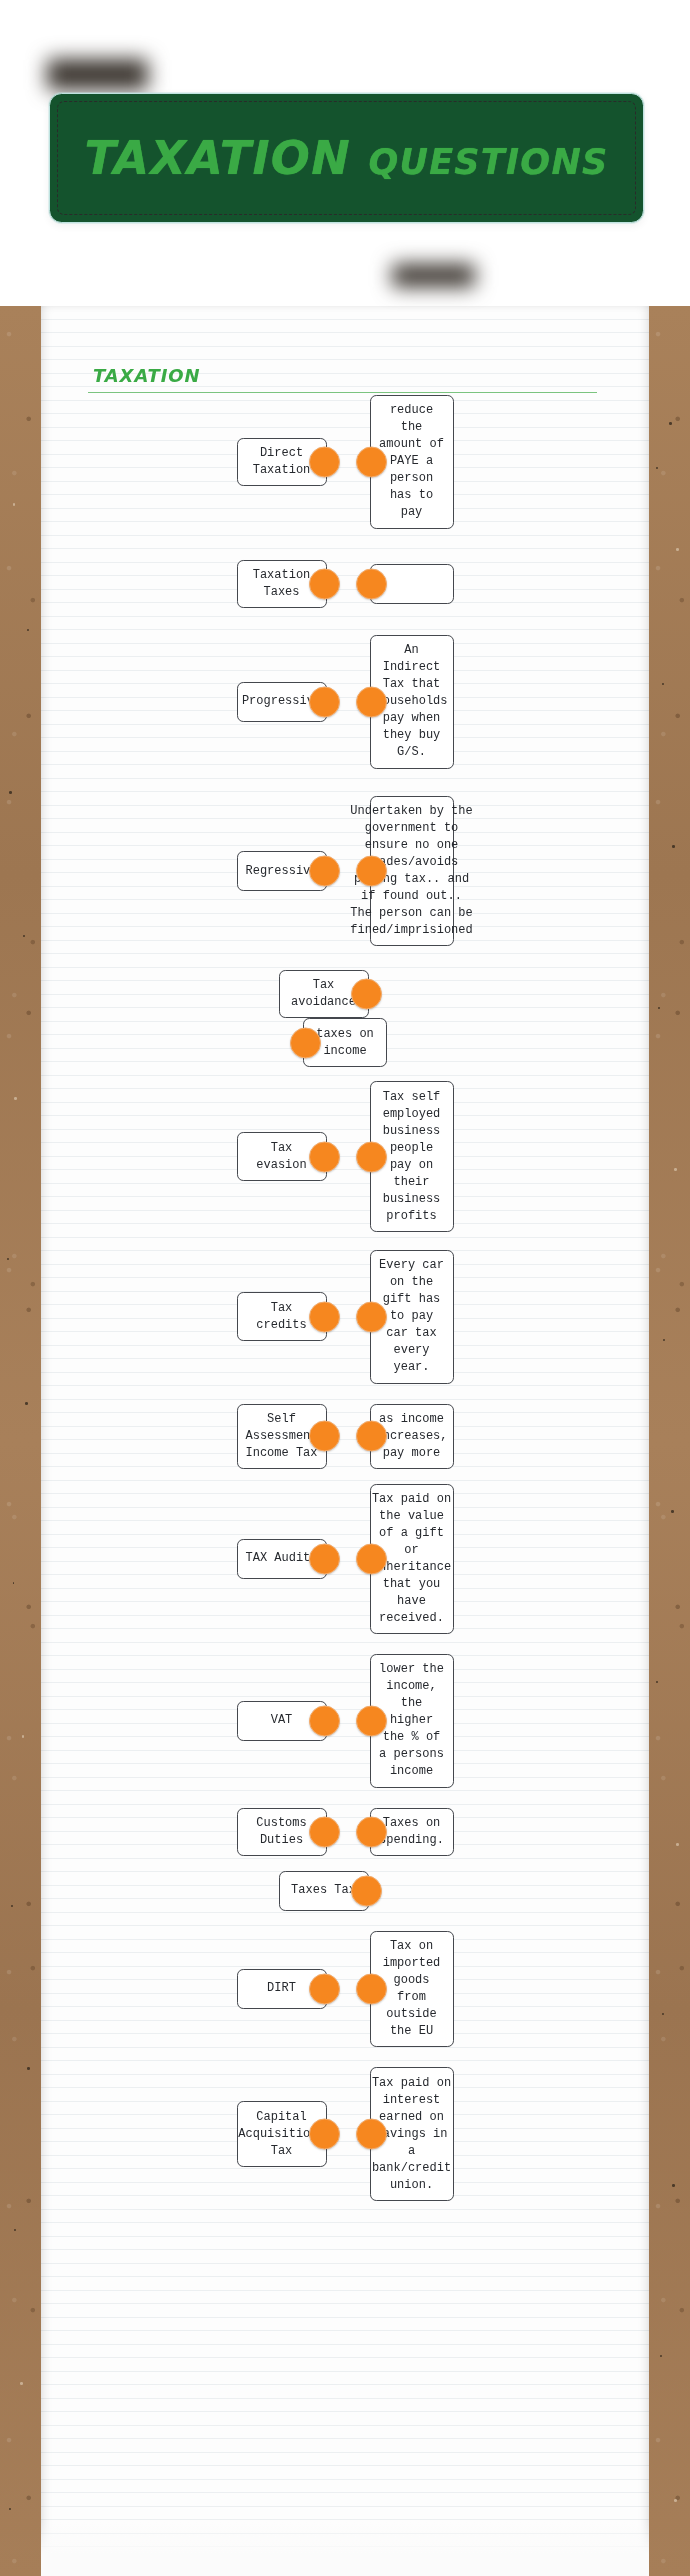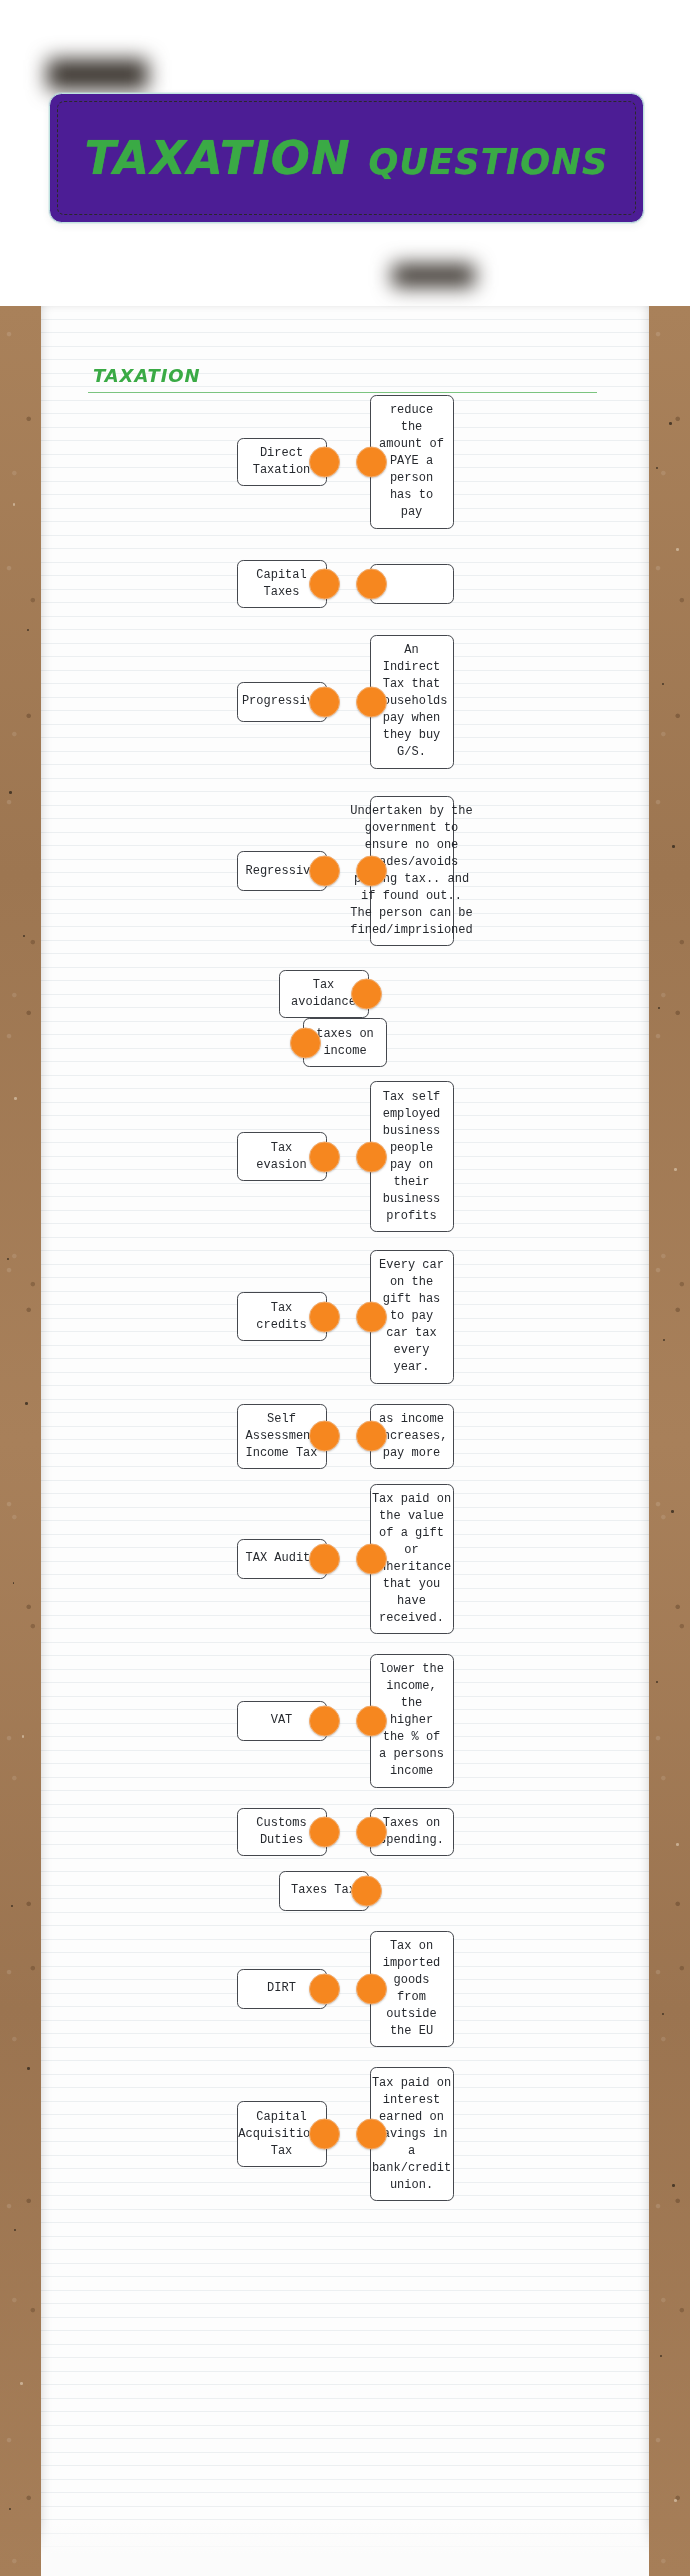--- a/index.html
+++ b/index.html
@@ -36,21 +36,21 @@
     z-index:6;
   }
   .redact.r1{ left:47px; top:59px; width:101px; height:31px; }
   .redact.r2{ left:392px; top:264px; width:83px; height:23.4px; }
 
   
   .banner{
     position:absolute;
     left:49px; top:93px;
     width:593px; height:128px;
-    background:#4c1d95;
+    background:#14532d;
     border:1.8px solid #bfe3e0;
     border-radius:12.6px;
     box-shadow:0 0 0 0.9px rgba(190,225,222,.45), 0 2.7px 9px rgba(0,0,0,.06);
     z-index:8;
     display:flex;
     align-items:center;
     justify-content:center;
   }
   .banner-inner{
     position:absolute;
@@ -239,21 +239,21 @@
           <span>Direct Taxation</span>
           <span class="knob on-term"></span>
         </div>
         <div class="card def">
           <span>reduce the amount of PAYE a person has to pay</span>
           <span class="knob on-def"></span>
         </div>
       </div>
       <div class="row" style="margin-bottom: 27px;">
         <div class="card term">
-          <span>Capital Taxes</span>
+          <span>Taxation Taxes</span>
           <span class="knob on-term"></span>
         </div>
         <div class="card def">
           <span class="knob on-def"></span>
         </div>
       </div>
       <div class="row" style="margin-bottom: 27px;">
         <div class="card term">
           <span>Progressive</span>
           <span class="knob on-term"></span>

